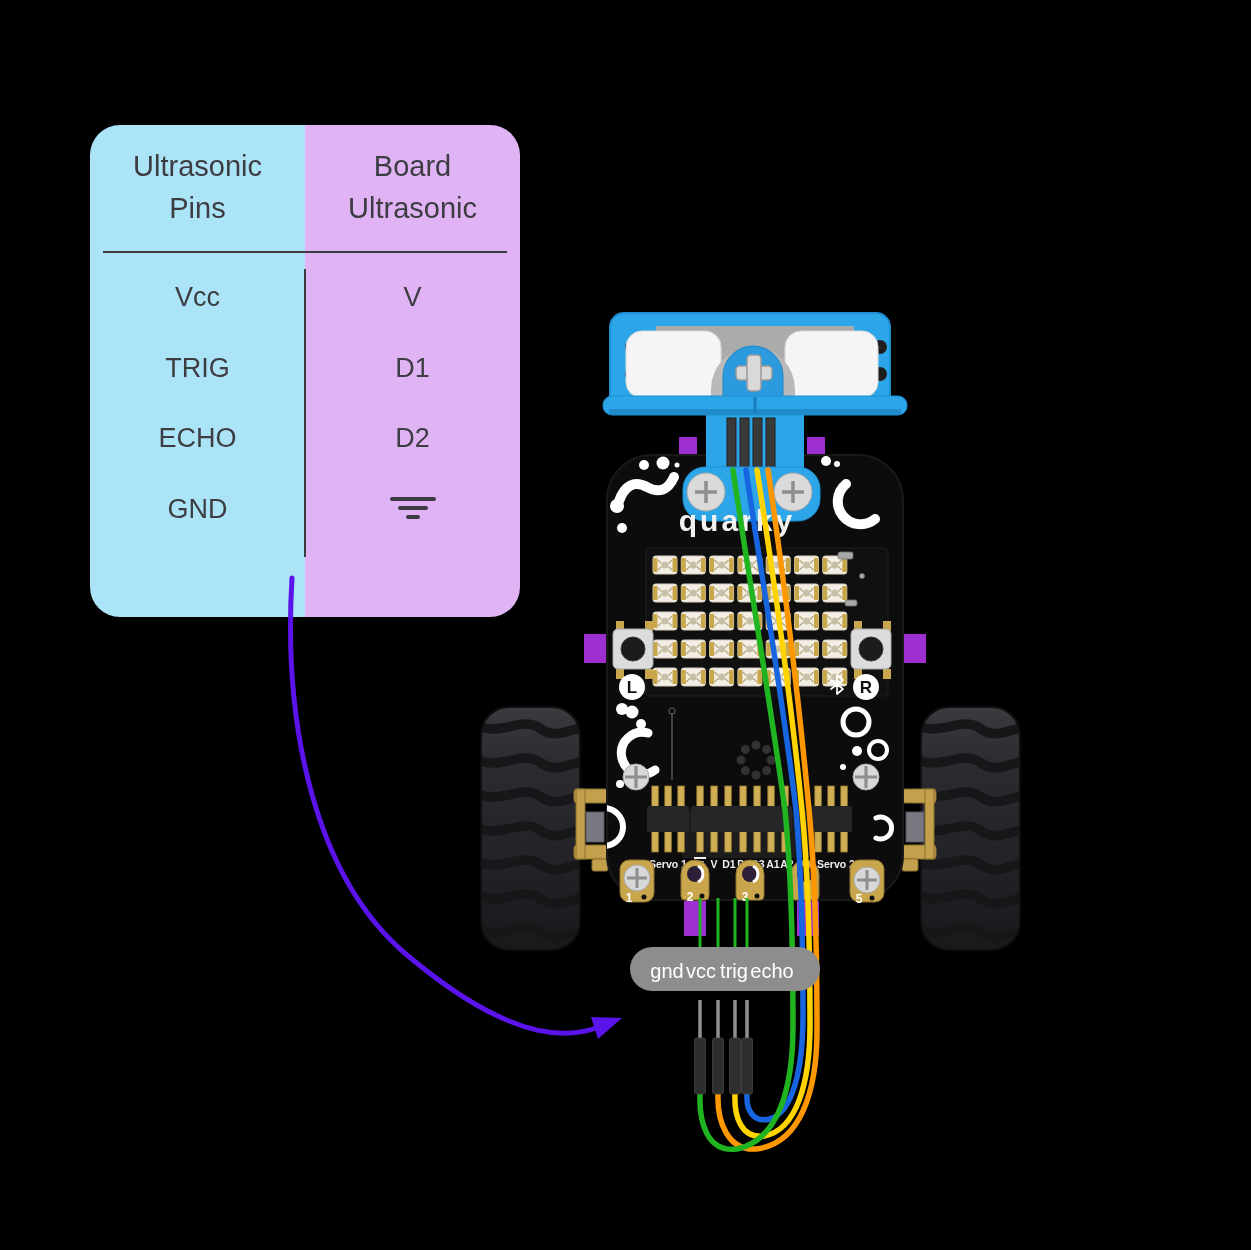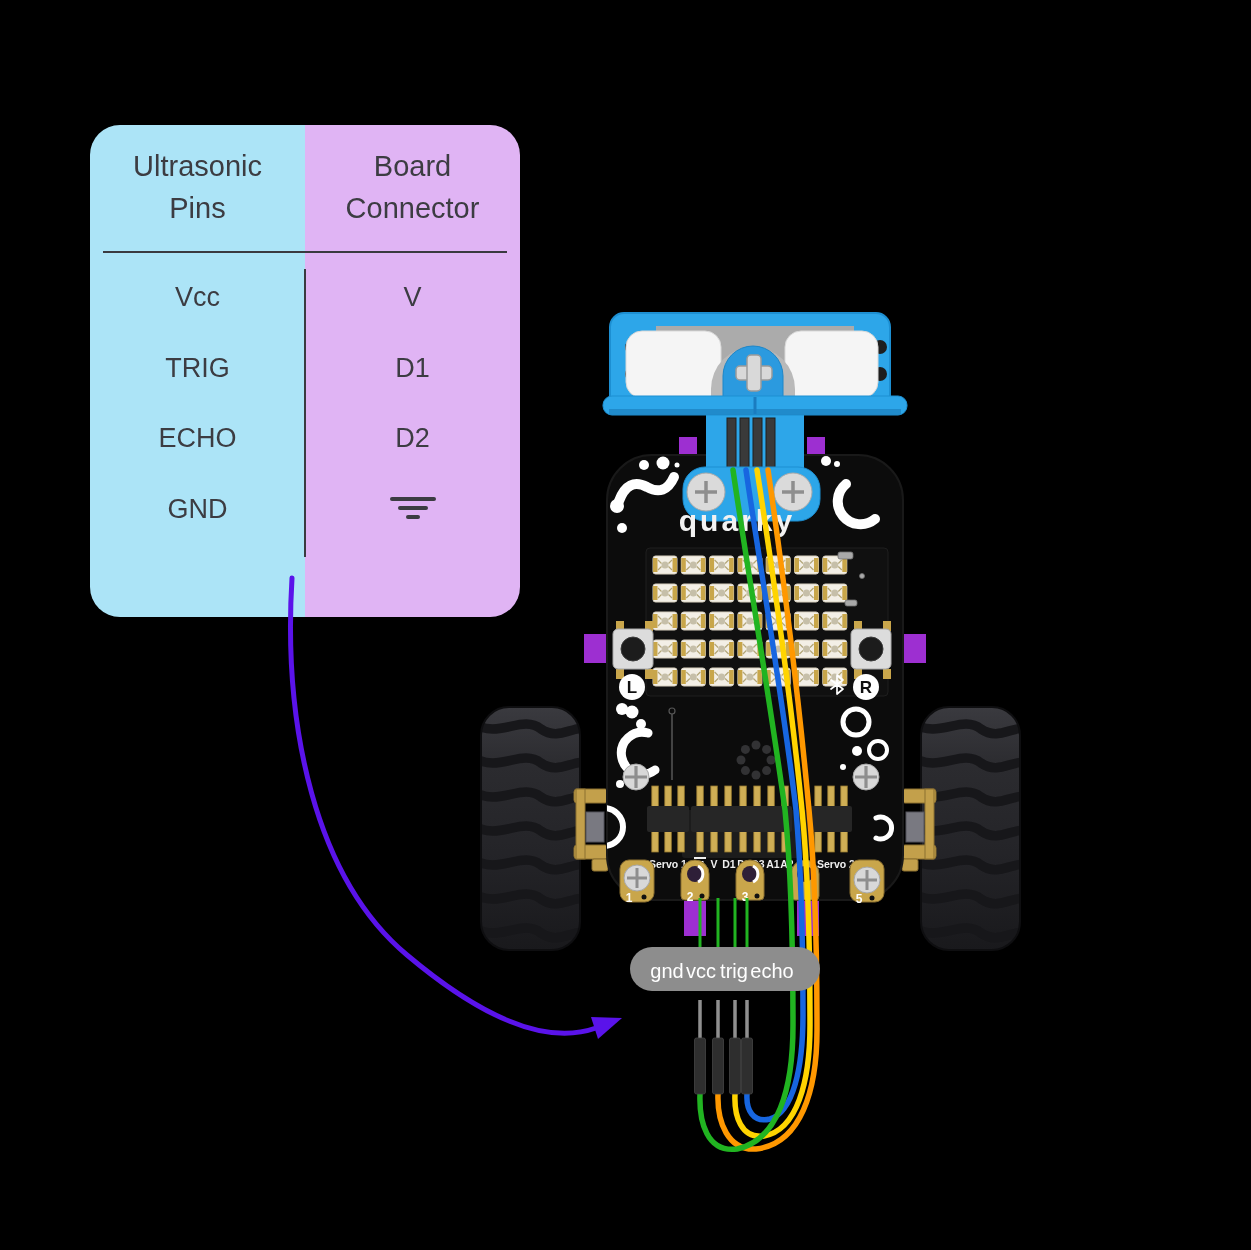--- a/index.html
+++ b/index.html
@@ -33,21 +33,21 @@
       <div class="hdr">
           <span>Ultrasonic Pins</span>
         </div>
       <div class="cell r1">Vcc</div>
       <div class="cell r2">TRIG</div>
       <div class="cell r3">ECHO</div>
       <div class="cell r4">GND</div>
     </div>
     <div class="col col-purple">
       <div class="hdr">
-          <span>Board Connector</span>
+          <span>Board Ultrasonic</span>
         </div>
       <div class="cell r1">V</div>
       <div class="cell r2">D1</div>
       <div class="cell r3">D2</div>
       <div class="gnd-icon">
         <i class="gnd-b1"></i>
           <i class="gnd-b2"></i>
           <i class="gnd-b3"></i>
       </div>
     </div>

